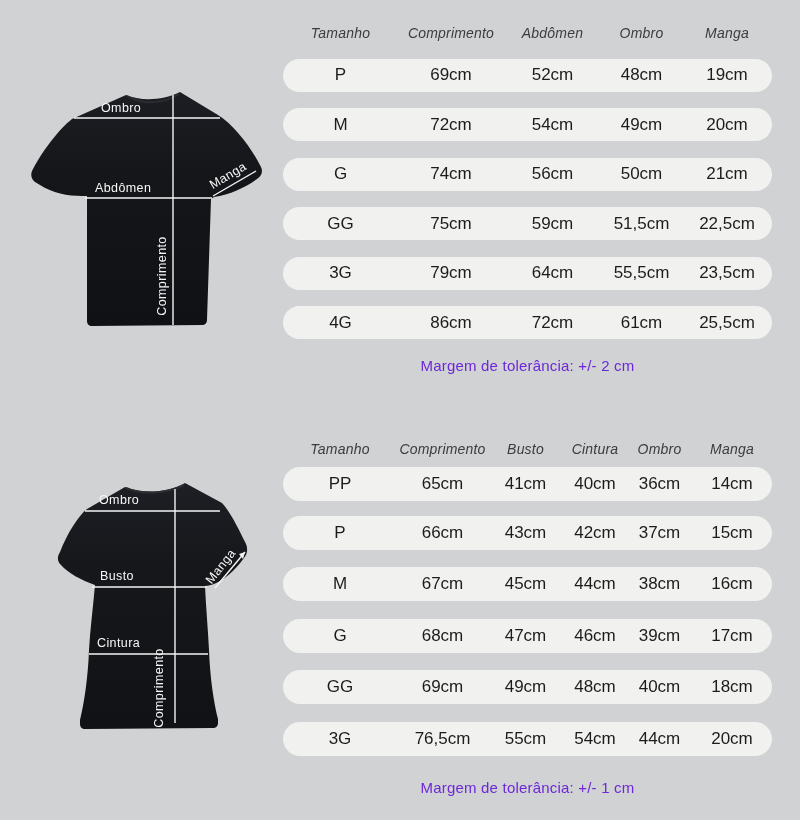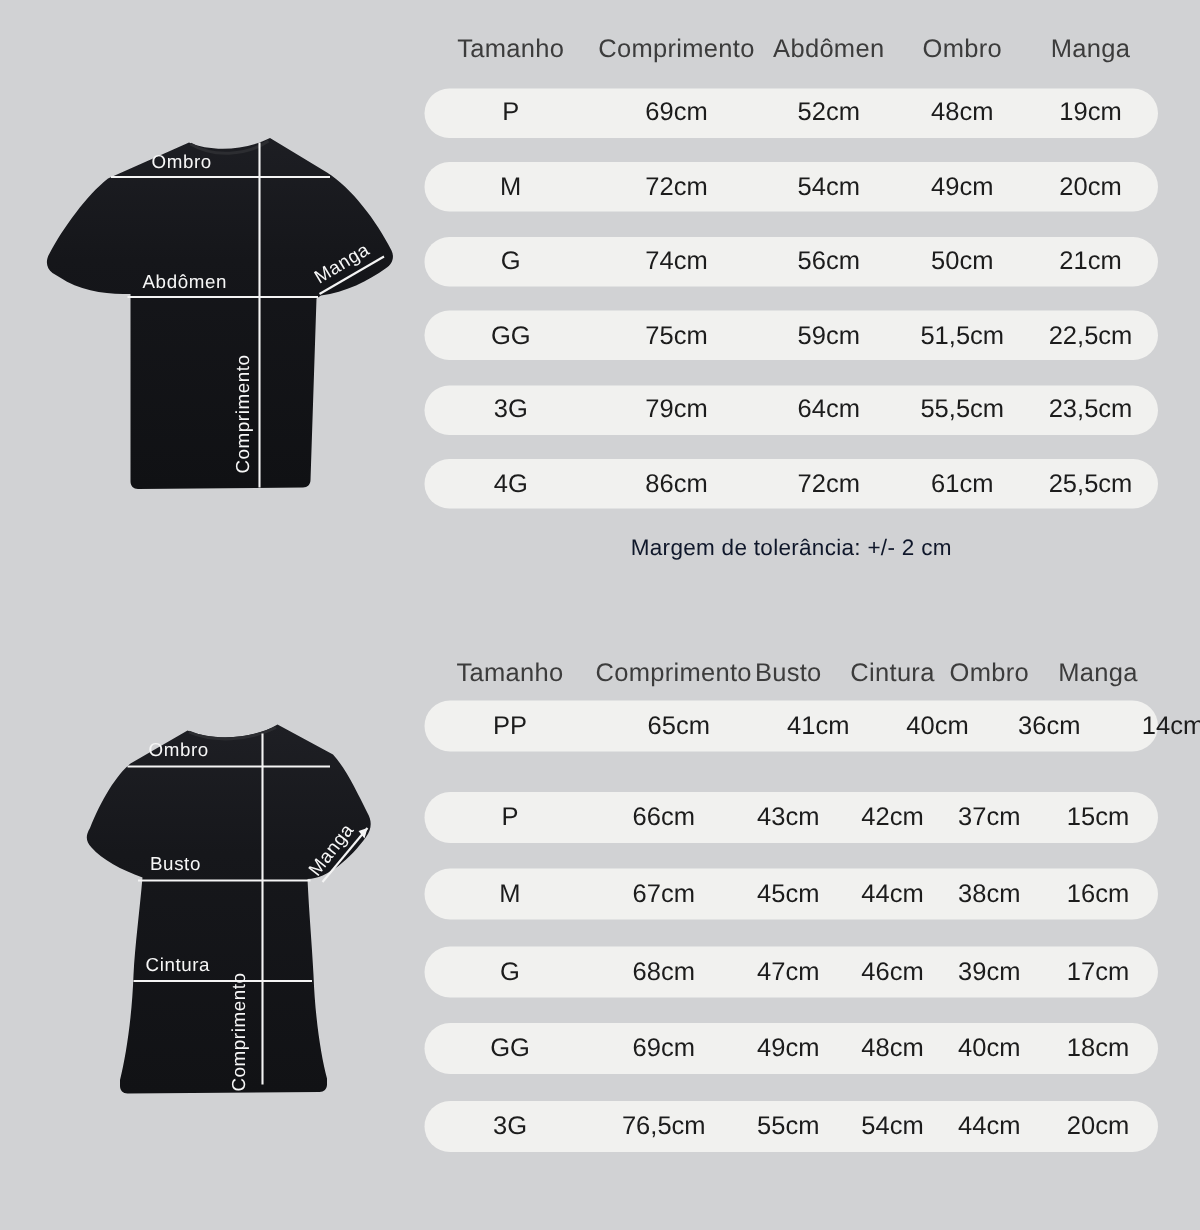--- a/index.html
+++ b/index.html
@@ -5,33 +5,33 @@
   html,body{margin:0;padding:0;}
   .sheet{
     position:relative;width:800px;height:820px;overflow:hidden;
     background:#d1d2d4;
     font-family:"Liberation Sans",sans-serif;
     color:#1f1f1f;
   }
   .size-table{position:absolute;left:283px;width:489px;}
   .thead{display:grid;height:34px;align-items:center;}
   .hcell{
-    text-align:center;font-size:17px;color:#3c3c3c;letter-spacing:.2px;
-    white-space:nowrap;overflow:visible;
+    text-align:center;font-size:14px;color:#3c3c3c;letter-spacing:.2px;
+    white-space:nowrap;overflow:visible;font-style:italic;
   }
   .tbody{position:absolute;left:0;width:489px;}
   .row{
     display:grid;align-items:center;background:#f1f1ef;border-radius:18px;
   }
   .cell{
     text-align:center;font-size:17px;color:#1c1c1c;white-space:nowrap;
   }
   .tolerance{
     position:absolute;left:283px;width:489px;text-align:center;
-    font-size:15px;color:#0f172a;letter-spacing:.2px;
+    font-size:15px;color:#6d28d9;letter-spacing:.2px;
   }
   .shirt-svg{position:absolute;}
   .shirt-svg text{
     font-family:"Liberation Sans",sans-serif;fill:#f7f7f7;
     font-size:12.5px;letter-spacing:.4px;
   }
   .shirt-svg .mline{stroke:#f4f4f4;stroke-width:1.4;fill:none;}
   .shirt-svg .vlabel{font-size:12.5px;}
 </style>
 </head>
@@ -157,21 +157,21 @@
   <div class="size-table" id="table-1" style="top:432px;height:330px;">
     <div class="thead" style="grid-template-columns: 114px 91px 75px 64px 65px 80px;">
         <div class="hcell">Tamanho</div>
         <div class="hcell">Comprimento</div>
         <div class="hcell">Busto</div>
         <div class="hcell">Cintura</div>
         <div class="hcell">Ombro</div>
         <div class="hcell">Manga</div>
       </div>
     <div class="tbody" style="top:35px;">
-        <div class="row" style="grid-template-columns: 114px 91px 75px 64px 65px 80px; height: 34px; margin-bottom: 27px; gap: 10px;">
+        <div class="row" style="grid-template-columns: 114px 91px 75px 64px 65px 80px; height: 34px; margin-bottom: 15px;">
           <div class="cell">PP</div>
           <div class="cell">65cm</div>
           <div class="cell">41cm</div>
           <div class="cell">40cm</div>
           <div class="cell">36cm</div>
           <div class="cell">14cm</div>
         </div>
         <div class="row" style="grid-template-columns: 114px 91px 75px 64px 65px 80px; height: 34px; margin-bottom: 17.4px;">
           <div class="cell">P</div>
           <div class="cell">66cm</div>
@@ -207,14 +207,15 @@
         <div class="row" style="grid-template-columns: 114px 91px 75px 64px 65px 80px; height: 34px; margin-bottom: 17.4px;">
           <div class="cell">3G</div>
           <div class="cell">76,5cm</div>
           <div class="cell">55cm</div>
           <div class="cell">54cm</div>
           <div class="cell">44cm</div>
           <div class="cell">20cm</div>
         </div>
       </div>
   </div>
+  <div class="tolerance" style="top:779px;">Margem de tolerância: +/- 1 cm</div>
 
 </div>
 
 </body></html>

